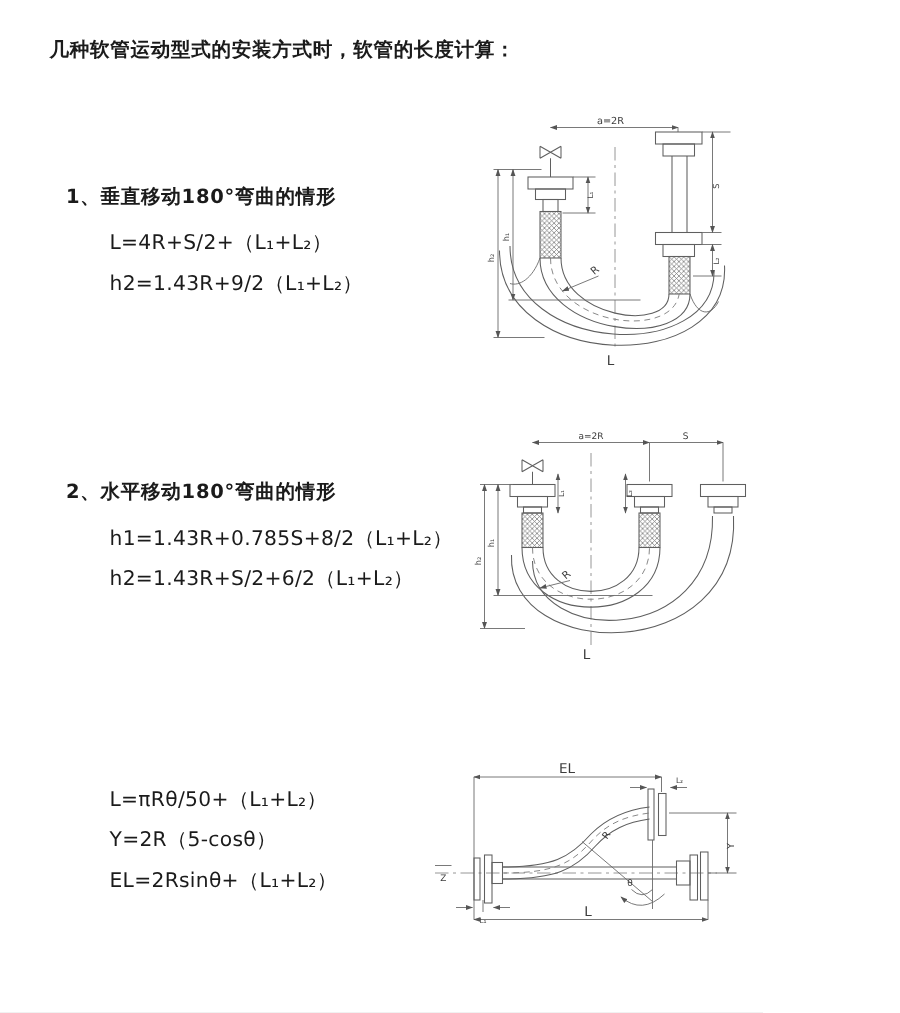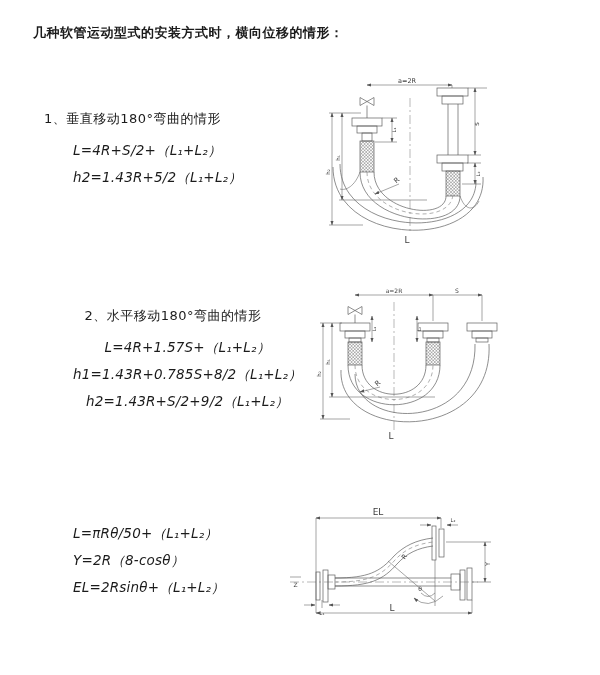--- a/index.html
+++ b/index.html
@@ -2,60 +2,59 @@
 <html><head>
 <meta charset="utf-8">
 <style>
   html,body{margin:0;padding:0;background:#e8e8e8;}
   #page{
     position:relative;width:600px;height:675px;background:#ffffff;
     font-family:"DejaVu Sans","Liberation Sans",sans-serif;color:#1b1b1b;overflow:hidden;
   }
   .title{position:absolute;left:33px;top:24px;font-size:13px;font-weight:bold;letter-spacing:.5px;}
   .section{position:absolute;left:44px;}
-  .sec-heading{font-size:13px;font-weight:normal;letter-spacing:.5px;margin:4px 0 9px 0;}
+  .sec-heading{font-size:13px;font-weight:bold;letter-spacing:.5px;margin:16px 0 9px 0;}
   .formulas{margin:0 0 0 29px;padding:0;list-style:none;}
-  .formulas li{font-size:13.5px;line-height:27px;letter-spacing:.2px;white-space:nowrap;font-style:italic;}
+  .formulas li{font-size:13.5px;line-height:27px;letter-spacing:.2px;white-space:nowrap;}
   .fig{position:absolute;}
   svg{display:block;overflow:visible;}
   .ln{stroke:#5f5f5f;stroke-width:.7;fill:none;}
   .ln2{stroke:#6a6a6a;stroke-width:.6;fill:none;}
   .cl{stroke:#8a8a8a;stroke-width:.6;fill:none;stroke-dasharray:9 3 2 3;}
   .dsh{stroke:#7a7a7a;stroke-width:.6;fill:none;stroke-dasharray:4 3;}
   .lbl{fill:#3c3c3c;font-family:"DejaVu Sans","Liberation Sans",sans-serif;}
   .hx{stroke:#5f5f5f;stroke-width:.7;}
 </style>
 </head>
 <body>
 
 <div id="page">
 
-  <div class="title">几种软管运动型式的安装方式时，横向位移的情形：</div>
+  <div class="title">几种软管运动型式的安装方式时，软管的长度计算：</div>
 
   <div class="section" style="top:106px;">
     <div class="sec-heading">1、垂直移动180°弯曲的情形</div>
     <ul class="formulas">
       <li>L=4R+S/2+（L₁+L₂）</li>
-      <li>h2=1.43R+5/2（L₁+L₂）</li>
+      <li>h2=1.43R+9/2（L₁+L₂）</li>
     </ul>
   </div>
 
-  <div class="section" style="top:303px;text-align:center;">
+  <div class="section" style="top:303px;">
     <div class="sec-heading">2、水平移动180°弯曲的情形</div>
     <ul class="formulas">
-      <li>L=4R+1.57S+（L₁+L₂）</li>
       <li>h1=1.43R+0.785S+8/2（L₁+L₂）</li>
-      <li>h2=1.43R+S/2+9/2（L₁+L₂）</li>
+      <li>h2=1.43R+S/2+6/2（L₁+L₂）</li>
     </ul>
   </div>
 
   <div class="section" style="top:520px;">
     <ul class="formulas">
       <li>L=πRθ/50+（L₁+L₂）</li>
-      <li>Y=2R（8-cosθ）</li>
+      <li>Y=2R（5-cosθ）</li>
       <li>EL=2Rsinθ+（L₁+L₂）</li>
     </ul>
   </div>
 
   <div class="fig" style="left:315px;top:72px;">
   <svg width="285" height="195" viewBox="0 0 285 195">
     <defs>
       <pattern id="hatch1" width="3.2" height="3.2" patternUnits="userSpaceOnUse">
         <path d="M0,3.2 L3.2,0 M0,0 L3.2,3.2" stroke="#777" stroke-width="0.5"></path>
       </pattern>

